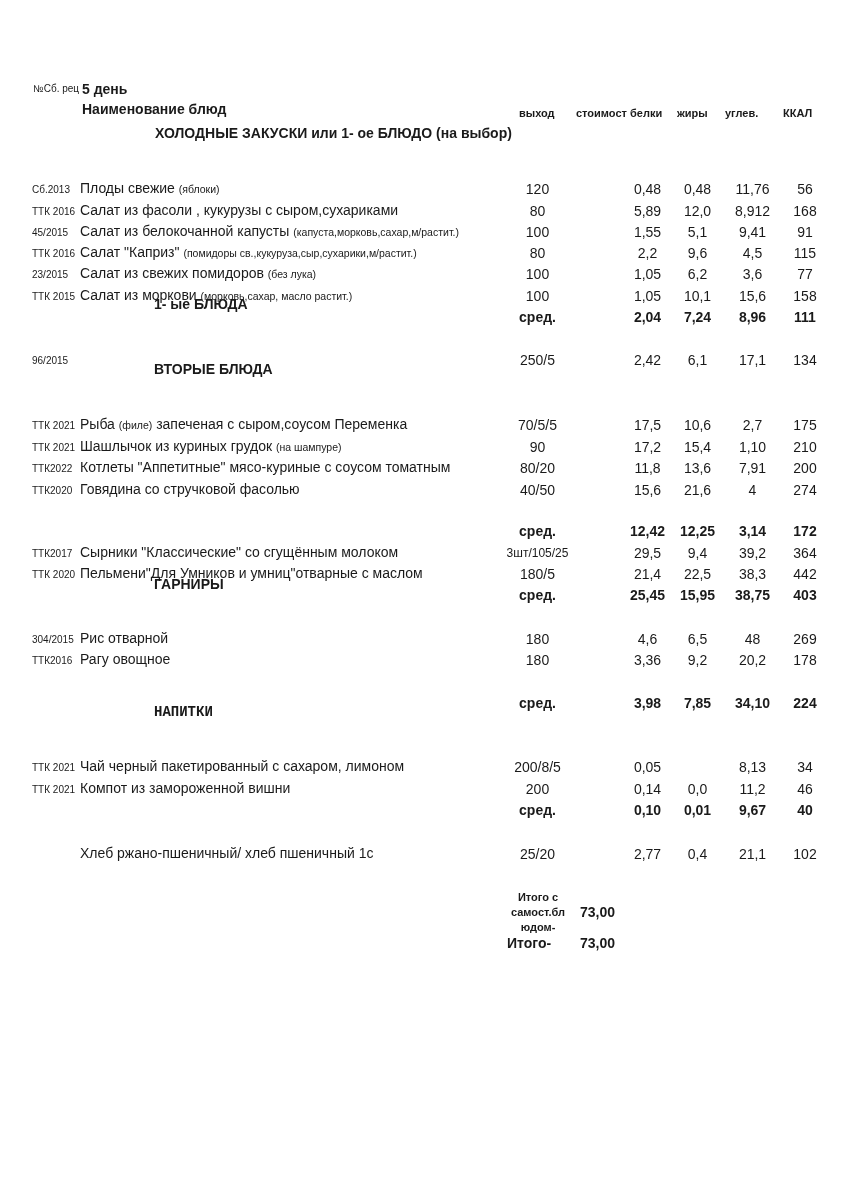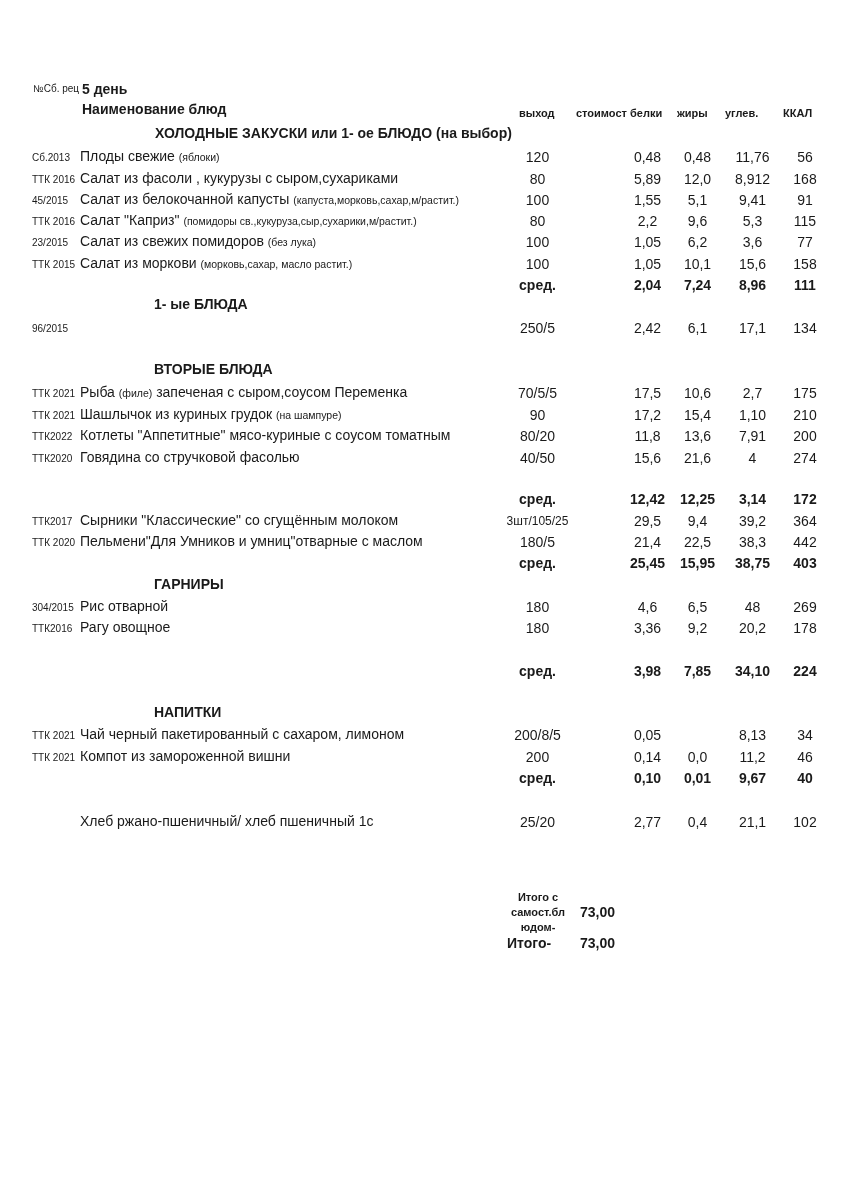--- a/index.html
+++ b/index.html
@@ -4,21 +4,21 @@
 <style>
   html, body { margin: 0; padding: 0; background: #ffffff; }
   body { width: 849px; height: 1200px; position: relative; overflow: hidden;
          font-family: "Liberation Sans", sans-serif; color: #1a1a1a; }
   .abs { position: absolute; white-space: nowrap; }
   .hdr-id { left: 33px; top: 83px; font-size: 10px; }
   .hdr-day { left: 82px; top: 81px; font-size: 14px; font-weight: bold; }
   .hdr-name { left: 82px; top: 101px; font-size: 14px; font-weight: bold; }
   .col-h { top: 107px; font-size: 11px; font-weight: bold; }
   .sec { font-size: 14px; font-weight: bold; }
-  .row { position: absolute; left: 0; width: 747px; height: 20px; }
+  .row { position: absolute; left: 0; width: 747px; height: 20px; margin-top: 32px; }
   .code { position: absolute; left: 32px; font-size: 10px; top: 4px; }
   .name { position: absolute; left: 80px; font-size: 14px; top: 0; }
   .name small { font-size: 10.5px; }
   .num { position: absolute; font-size: 14px; top: 1px; text-align: center; }
   .c-out { left: 500px; width: 75px; }
   .c-b { left: 625px; width: 45px; }
   .c-f { left: 675px; width: 45px; }
   .c-u { left: 725px; width: 55px; }
   .c-k { left: 780px; width: 50px; }
   .bold .num { font-weight: bold; }
@@ -70,21 +70,21 @@
   <span class="num c-f">5,1</span>
   <span class="num c-u">9,41</span>
   <span class="num c-k">91</span>
 </div>
 <div class="row" style="top:212px;">
   <span class="code">ТТК 2016</span>
   <span class="name"><span>Салат "Каприз"</span> <small>(помидоры св.,кукуруза,сыр,сухарики,м/растит.)</small></span>
   <span class="num c-out">80</span>
   <span class="num c-b">2,2</span>
   <span class="num c-f">9,6</span>
-  <span class="num c-u">5,3</span>
+  <span class="num c-u">4,5</span>
   <span class="num c-k">115</span>
 </div>
 <div class="row" style="top:233px;">
   <span class="code">23/2015</span>
   <span class="name"><span>Салат из свежих помидоров</span> <small>(без лука)</small></span>
   <span class="num c-out">100</span>
   <span class="num c-b">1,05</span>
   <span class="num c-f">6,2</span>
   <span class="num c-u">3,6</span>
   <span class="num c-k">77</span>
@@ -206,21 +206,21 @@
   <span class="num c-k">178</span>
 </div>
 <div class="row bold" style="top:662px;">
   <span class="num c-out">сред.</span>
   <span class="num c-b">3,98</span>
   <span class="num c-f">7,85</span>
   <span class="num c-u">34,10</span>
   <span class="num c-k">224</span>
 </div>
 
-<div class="abs sec" style="left:154px; top:704px;">НАПИТКИ</div>
+<div class="abs sec" style="left:154px; top:704px;font-family:Liberation Mono, monospace;">НАПИТКИ</div>
 <div class="row" style="top:726px;">
   <span class="code">ТТК 2021</span>
   <span class="name"><span>Чай черный пакетированный с сахаром, лимоном</span></span>
   <span class="num c-out">200/8/5</span>
   <span class="num c-b">0,05</span>
   <span class="num c-f"></span>
   <span class="num c-u">8,13</span>
   <span class="num c-k">34</span>
 </div>
 <div class="row" style="top:748px;">

